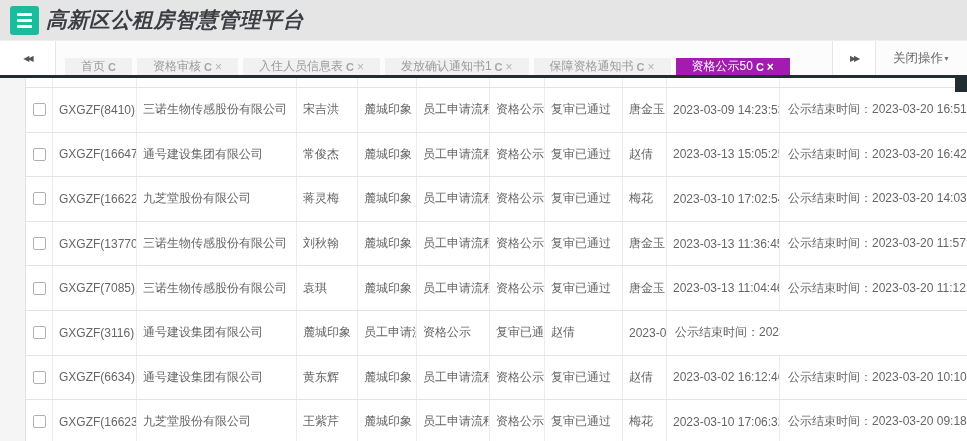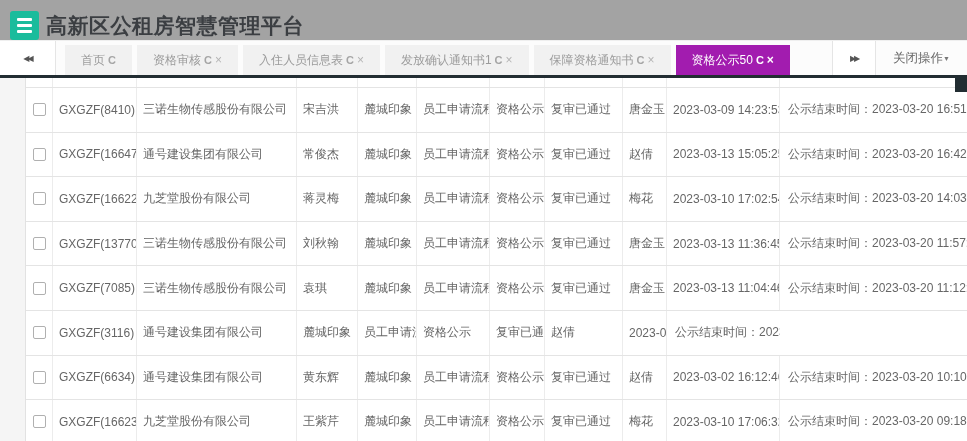--- a/index.html
+++ b/index.html
@@ -1,33 +1,33 @@
 <!DOCTYPE html>
 <html><head>
 <meta charset="utf-8">
 <style>
   * { margin:0; padding:0; box-sizing:border-box; }
   html,body { width:967px; height:441px; overflow:hidden; background:#fff;
     font-family:"Liberation Sans","DejaVu Sans",sans-serif; }
 
   
-  .header { height:40px; display:flex; align-items:flex-end; padding-left:10px; background:#a3a3a3; }
+  .header { height:40px; display:flex; align-items:center; padding-left:10px; background:#e5e5e5;font-style:italic; }
   .menu-btn { width:29px; height:29px; background:#1abc9c; border-radius:3px;
     display:flex; flex-direction:column; justify-content:center; align-items:center; gap:3px; cursor:pointer; }
   .menu-btn i { display:block; width:15px; height:3px; background:#fff; border-radius:1px; }
   .app-title { margin-left:7px; font-size:21px; font-weight:bold; color:#3b3e42; letter-spacing:0.5px; }
 
   
   .tabbar { height:38px; display:flex; align-items:stretch; background:#fcfcfc;
     border-top:1px solid #efefef; border-bottom:3px solid #222d32; position:relative; }
   .scroll-btn { width:56px; background:#fff; display:flex; align-items:center; justify-content:center;
     color:#555; font-size:8px; letter-spacing:-2px; cursor:pointer; }
   .scroll-btn.left  { border-right:1px solid #e5e5e5; }
   .scroll-btn.right { width:44px; border-left:1px solid #e5e5e5; border-right:1px solid #e5e5e5; margin-left:auto; }
-  .tabs { display:flex; gap:5px; padding-left:9px; }
+  .tabs { display:flex; gap:5px; padding-left:9px;align-items:flex-end; }
   .tab { margin-top:4px; padding:0 16px; background:#f1f1f1; display:flex; align-items:center;
     font-size:12px; color:#9b9b9b; white-space:nowrap; cursor:pointer; }
   .tab .tab-refresh { margin-left:3px; font-size:11px; font-weight:bold; color:#a5a5a5; cursor:pointer; }
   .tab .tab-close   { margin-left:3px; font-size:12px; color:#b4b4b4; cursor:pointer; }
   .tab.active { background:#a21caf; color:#fff; }
   .tab.active .tab-refresh, .tab.active .tab-close { color:#fff; font-weight:bold; }
   .close-ops { display:flex; align-items:center; padding:0 17px; font-size:12.5px; color:#666; cursor:pointer; }
   .close-ops .caret { font-size:7px; color:#777; }
   .corner-block { position:absolute; right:0; top:35px; width:12px; height:16px; background:#222d32; }
 

